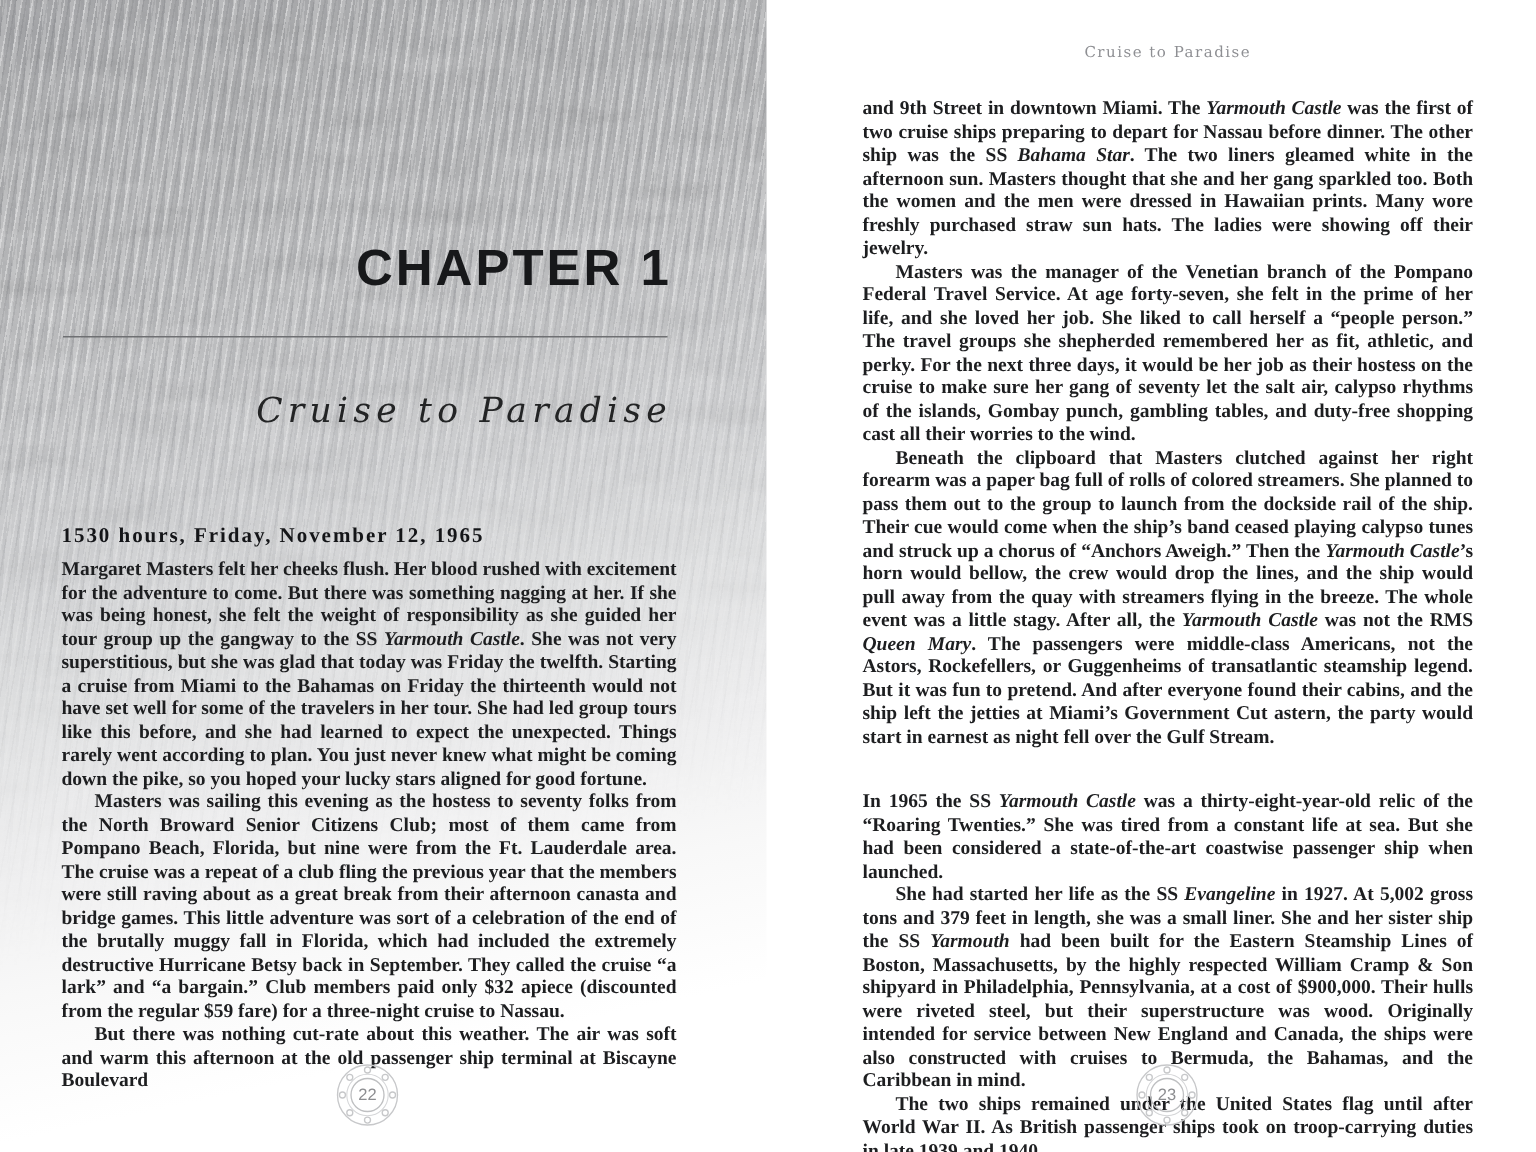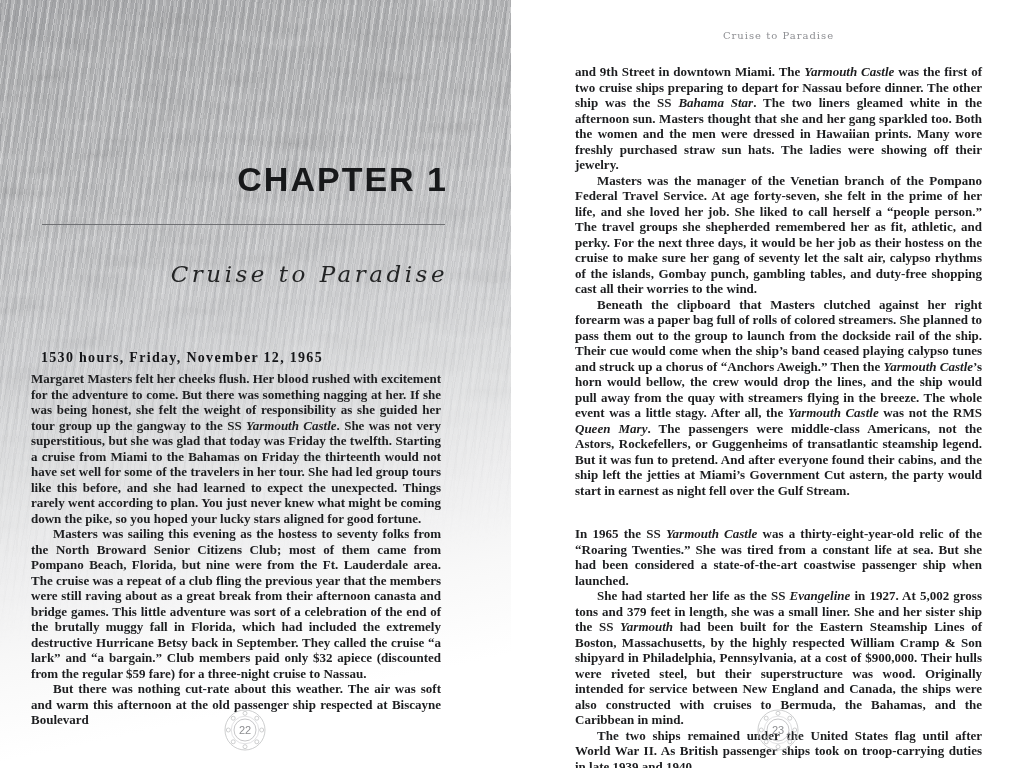--- a/index.html
+++ b/index.html
@@ -38,21 +38,21 @@
     position: absolute; top: 261px; right: 63px;
     font-family: "DejaVu Serif", serif; font-style: italic;
     font-size: 23px; letter-spacing: 3.5px; color: #232425; white-space: nowrap;
   }
   .section-heading {
     position: absolute; top: 350px; left: 41px;
     font-family: Liberation Serif, serif;
     font-weight: 700; font-size: 14px; letter-spacing: 1.3px; color: #141518;
     white-space: nowrap;
   }
-  .left-body { position: absolute; top: 371px; left: 31px; width: 410px; }
+  .left-body { position: absolute; top: 371px; left: 41px; width: 410px; }
 
   
   .right-page { position: absolute; left: 513px; top: 0; width: 511px; height: 768px; background: #ffffff; overflow: hidden; }
   .running-header {
     position: absolute; top: 30px; left: 62px; width: 407px; text-align: center;
     font-family: "DejaVu Serif", serif; font-size: 10px; letter-spacing: 1px; color: #8e8f93;
   }
   .right-body { position: absolute; top: 64px; left: 62px; width: 407px; }
 
   
@@ -95,21 +95,21 @@
     </div>
 
     <div class="chapter-label">CHAPTER 1</div>
     <div class="chapter-rule"></div>
     <div class="chapter-title">Cruise to Paradise</div>
     <div class="section-heading">1530 hours, Friday, November 12, 1965</div>
 
     <div class="left-body">
         <p class="para"><span>Margaret Masters felt her cheeks flush. Her blood rushed with excitement for the adventure to come. But there was something nagging at her. If she was being honest, she felt the weight of responsibility as she guided her tour group up the gangway to the SS </span><span class="it">Yarmouth Castle</span><span>. She was not very superstitious, but she was glad that today was Friday the twelfth. Starting a cruise from Miami to the Bahamas on Friday the thirteenth would not have set well for some of the travelers in her tour. She had led group tours like this before, and she had learned to expect the unexpected. Things rarely went according to plan. You just never knew what might be coming down the pike, so you hoped your lucky stars aligned for good fortune.</span></p>
         <p class="para indent"><span>Masters was sailing this evening as the hostess to seventy folks from the North Broward Senior Citizens Club; most of them came from Pompano Beach, Florida, but nine were from the Ft. Lauderdale area. The cruise was a repeat of a club fling the previous year that the members were still raving about as a great break from their afternoon canasta and bridge games. This little adventure was sort of a celebration of the end of the brutally muggy fall in Florida, which had included the extremely destructive Hurricane Betsy back in September. They called the cruise “a lark” and “a bargain.” Club members paid only $32 apiece (discounted from the regular $59 fare) for a three-night cruise to Nassau.</span></p>
-        <p class="para indent"><span>But there was nothing cut-rate about this weather. The air was soft and warm this afternoon at the old passenger ship respected at Biscayne Boulevard</span></p>
+        <p class="para indent"><span>But there was nothing cut-rate about this weather. The air was soft and warm this afternoon at the old passenger ship terminal at Biscayne Boulevard</span></p>
       </div>
 
     <div class="medallion medallion-left">
       <svg viewBox="0 0 42 42" width="42" height="42">
         <g fill="none" stroke="#c7c8ca" stroke-width="0.9">
           <circle cx="21" cy="21" r="20"></circle>
           <circle cx="21" cy="21" r="13.8" stroke="#d5d6d8" stroke-width="0.7"></circle>
           <circle cx="21" cy="21" r="11" stroke="#bfc0c2"></circle>
           <g fill="#ffffff">
             <circle cx="21" cy="4.3" r="2"></circle>

